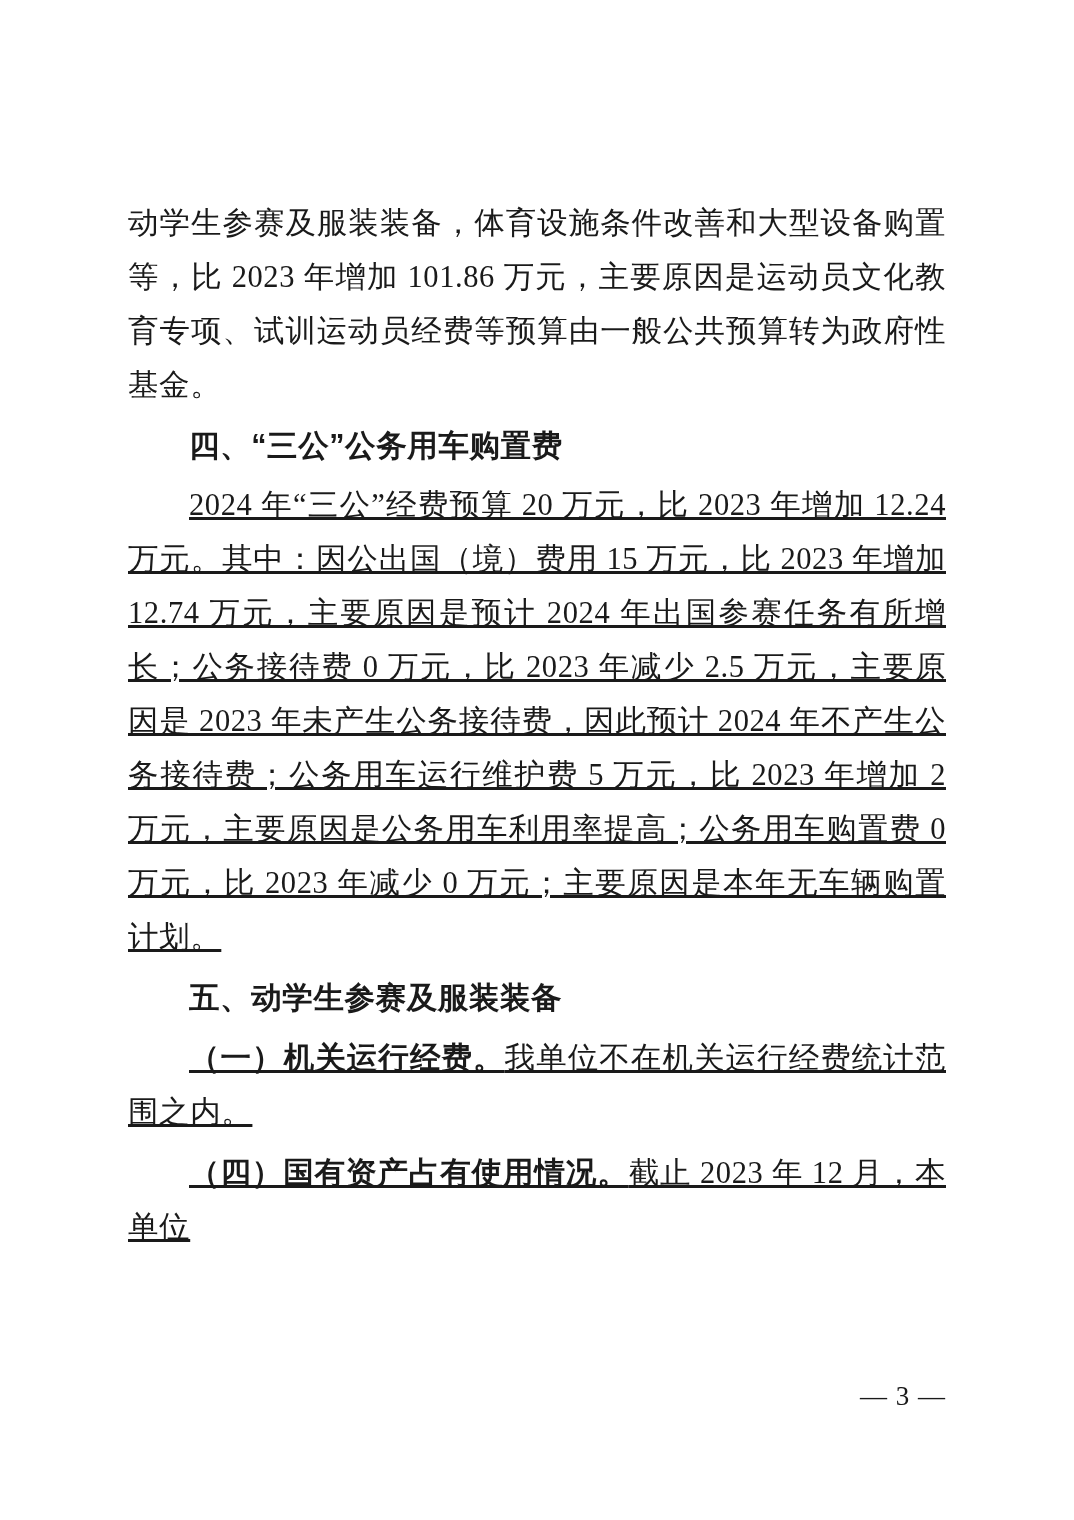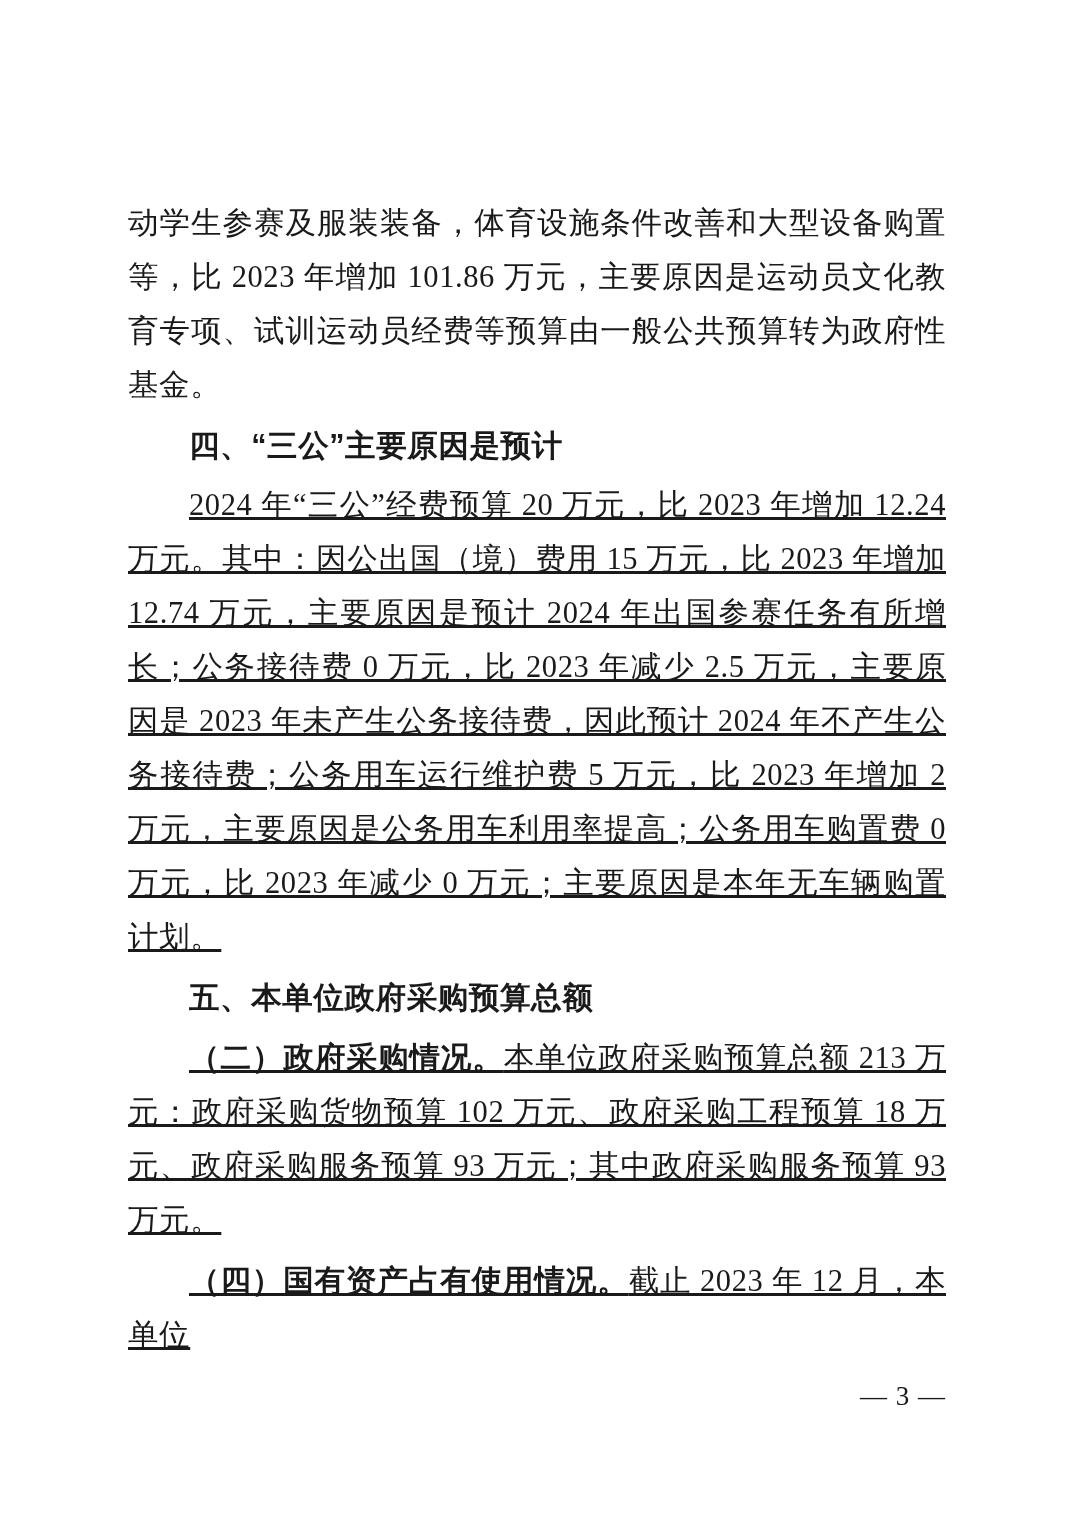--- a/index.html
+++ b/index.html
@@ -60,30 +60,30 @@
     color: #1a1a1a;
   }
 </style>
 </head>
 <body>
 
 <div class="page">
 
   <p class="para block">动学生参赛及服装装备，体育设施条件改善和大型设备购置等，比 2023 年增加 101.86 万元，主要原因是运动员文化教育专项、试训运动员经费等预算由一般公共预算转为政府性基金。</p>
 
-  <p class="heading">四、“三公”主要原因是预计</p>
+  <p class="heading">四、“三公”公务用车购置费</p>
 
   <p class="para indent block">2024 年“三公”经费预算 20 万元，比 2023 年增加 12.24 万元。其中：因公出国（境）费用 15 万元，比 2023 年增加 12.74 万元，主要原因是预计 2024 年出国参赛任务有所增长；公务接待费 0 万元，比 2023 年减少 2.5 万元，主要原因是 2023 年未产生公务接待费，因此预计 2024 年不产生公务接待费；公务用车运行维护费 5 万元，比 2023 年增加 2 万元，主要原因是公务用车利用率提高；公务用车购置费 0 万元，比 2023 年减少 0 万元；主要原因是本年无车辆购置计划。</p>
 
-  <p class="heading">五、本单位政府采购预算总额</p>
-
+  <p class="heading">五、动学生参赛及服装装备</p>
 
   <p class="para indent block">
-    <span class="sub-lead">（二）政府采购情况。</span><span>本单位政府采购预算总额 213 万元：政府采购货物预算 102 万元、政府采购工程预算 18 万元、政府采购服务预算 93 万元；其中政府采购服务预算 93 万元。</span>
+    <span class="sub-lead">（一）机关运行经费。</span><span>我单位不在机关运行经费统计范围之内。</span>
   </p>
+
 
 
   <p class="para indent block">
     <span class="sub-lead">（四）国有资产占有使用情况。</span><span>截止 2023 年 12 月，本单位</span>
   </p>
 
   <div class="footer">— 3 —</div>
 
 </div>
 

